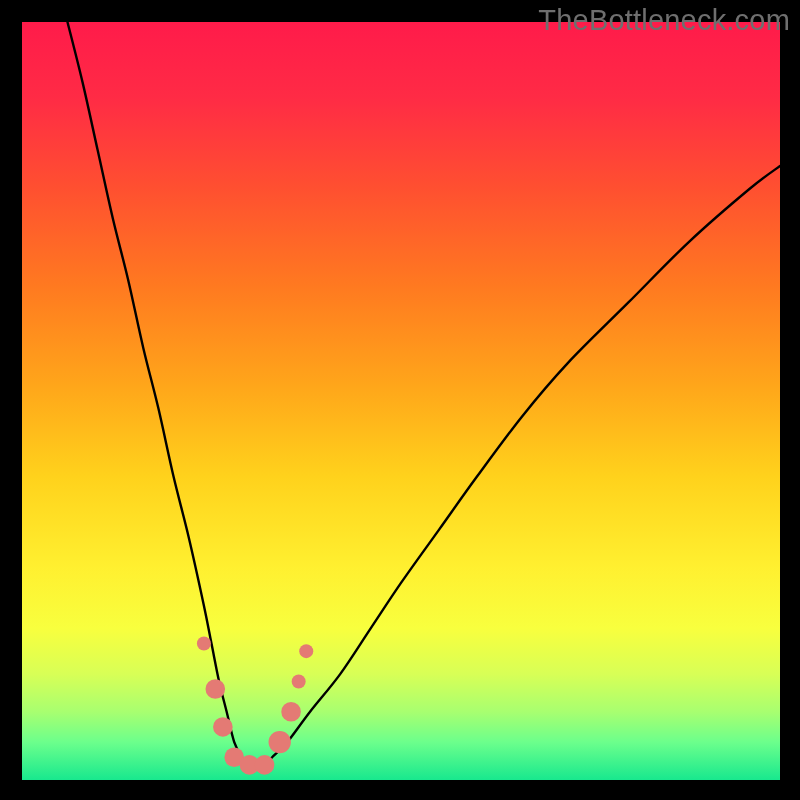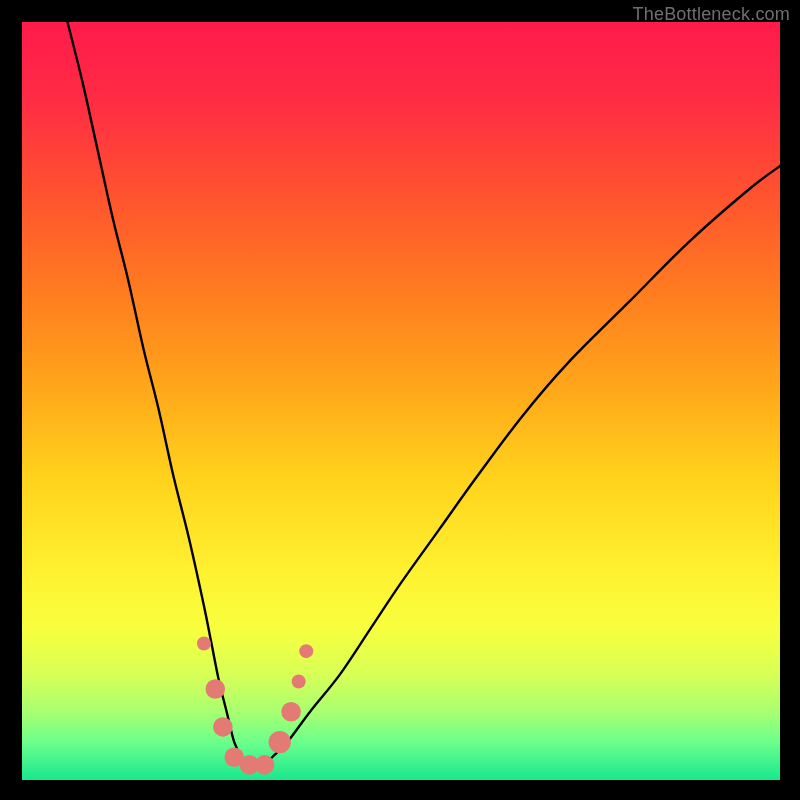--- a/index.html
+++ b/index.html
@@ -23,21 +23,21 @@
     top: 22px;
     width: 758px;
     height: 758px;
     overflow: hidden;
   }
   .watermark {
     position: absolute;
     top: 4px;
     right: 10px;
     color: #6f6f6f;
-    font-size: 18px;
+    font-size: 29px;
     font-weight: 500;
     letter-spacing: 0.2px;
     user-select: none;
   }
 </style>
 </head>
 <body>
 
 <div class="frame">
   <div class="plot-area">

